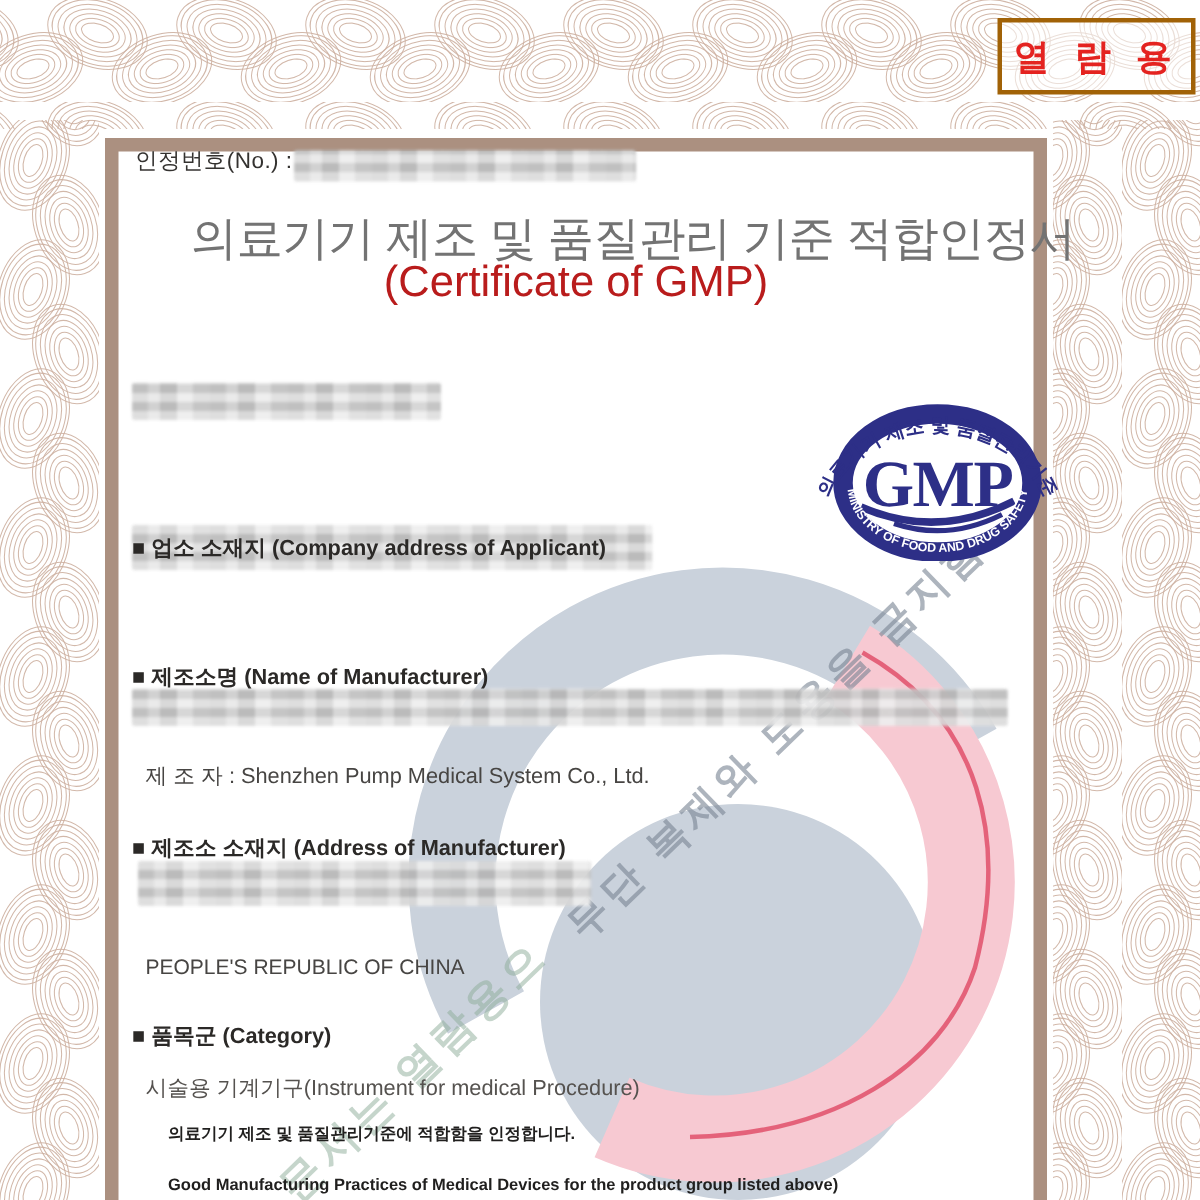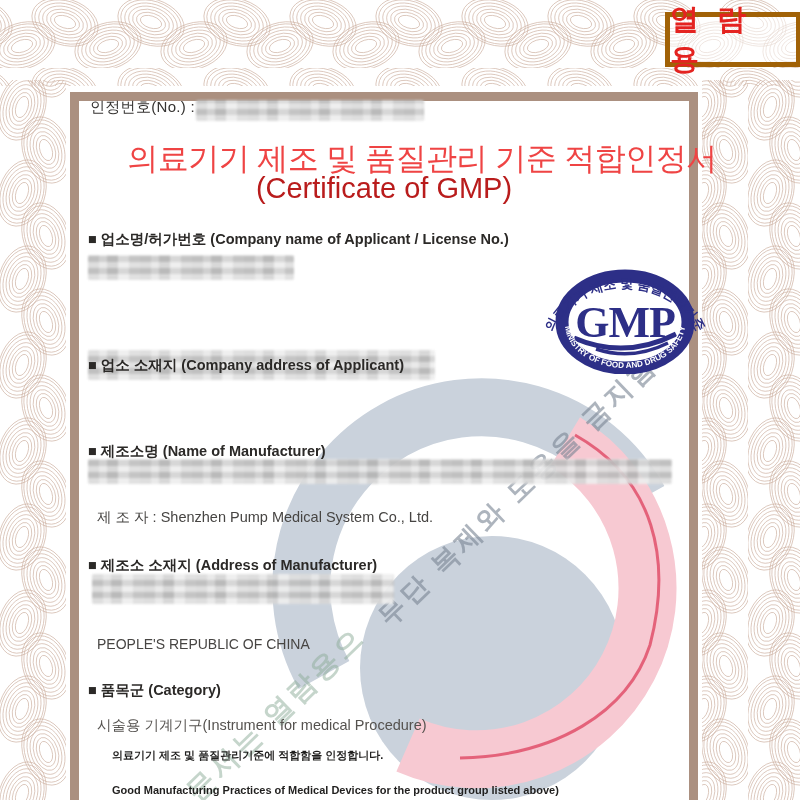--- a/index.html
+++ b/index.html
@@ -23,32 +23,32 @@
   
   .mosaic{position:absolute;z-index:4;border-radius:2px;opacity:.93;filter:blur(1.2px);
     background-image:
       repeating-linear-gradient(0deg, rgba(255,255,255,.35) 0 6px, rgba(110,110,110,.14) 6px 12px),
       repeating-linear-gradient(90deg, #c9c9c9 0 11px, #dddddd 11px 19px, #c1c1c1 19px 30px, #e5e5e5 30px 41px, #cecece 41px 52px);
   }
   
   .txt{position:absolute;z-index:5;white-space:nowrap;}
   .certno{left:90px;top:98px;font-size:15px;color:#343230;letter-spacing:.3px;}
   .title-k{left:70px;top:138px;width:704px;text-align:center;font-size:31px;font-weight:500;
-           color:#ef4444;letter-spacing:-.5px;}
+           color:#737373;letter-spacing:-.5px;}
   .title-e{left:70px;top:172px;width:628px;text-align:center;font-size:29px;font-weight:500;color:#b91c1c;}
   .sec{left:88px;font-size:14.5px;font-weight:700;color:#2b2927;}
   .detail{left:97px;font-size:14.5px;color:#474543;}
   .stmt{left:112px;font-size:11px;font-weight:700;color:#201f1e;}
   
   .seal{position:absolute;left:544px;top:246px;z-index:5;}
   
   .stamp{position:absolute;left:665px;top:12px;width:126px;height:45px;z-index:7;
-    border:5px solid #a16207;background:rgba(255,255,255,.55);
+    border:3px solid #a16207;background:rgba(255,255,255,.55);
     display:flex;align-items:center;justify-content:center;
-    font-size:29px;font-weight:800;color:#e42320;letter-spacing:5px;}
+    font-size:24px;font-weight:800;color:#e42320;letter-spacing:5px;}
 </style>
 </head>
 <body>
 
 <div class="page">
 
   <svg class="guilloche" width="800" height="800" aria-hidden="true">
     <defs>
       <g id="loopA" fill="none" stroke="#cdb0a0" stroke-width="0.7" opacity="0.9">
         <ellipse rx="6" ry="11"></ellipse>
@@ -92,21 +92,20 @@
   <div class="stamp">
     <span>열 람 용</span>
   </div>
 
   <div class="txt certno">인정번호(No.) :</div>
   <div class="mosaic" style="left:196px;top:100px;width:228px;height:21px;"></div>
 
   <div class="txt title-k">의료기기 제조 및 품질관리 기준 적합인정서</div>
   <div class="txt title-e">(Certificate of GMP)</div>
 
-  <div class="txt sec" style="top:230px;">■ 업소명/허가번호 (Company name of Applicant / License No.)</div>
   <div class="mosaic" style="left:88px;top:255px;width:206px;height:25px;"></div>
 
   <div class="txt sec" style="top:328px;margin-top:28px;">■ 업소 소재지 (Company address of Applicant)</div>
   <div class="mosaic" style="left:88px;top:350px;width:347px;height:30px;"></div>
 
   <div class="txt sec" style="top:442px;">■ 제조소명 (Name of Manufacturer)</div>
   <div class="mosaic" style="left:88px;top:459px;width:584px;height:25px;"></div>
   <div class="txt detail" style="top:508px;">제 조 자 : Shenzhen Pump Medical System Co., Ltd.</div>
 
   <div class="txt sec" style="top:556px;text-align:right;">■ 제조소 소재지 (Address of Manufacturer)</div>

